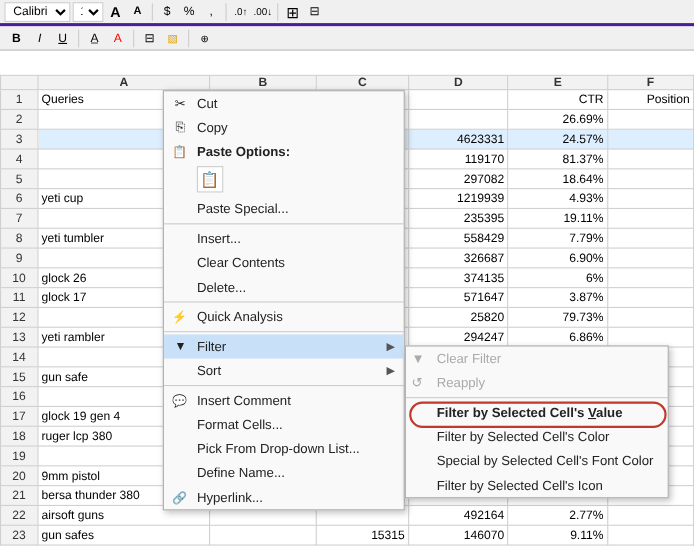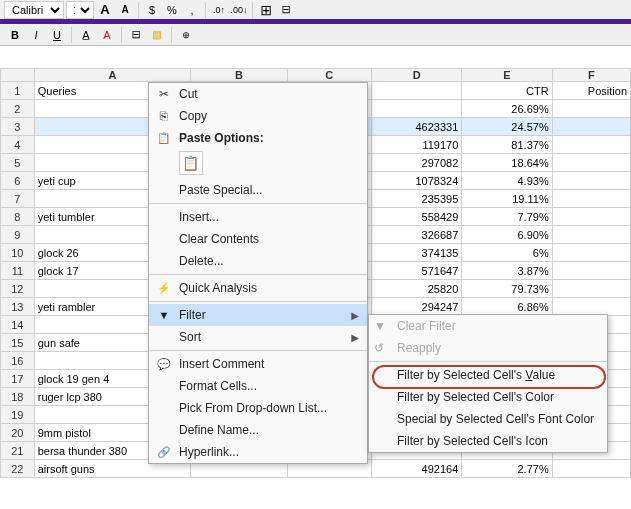--- a/index.html
+++ b/index.html
@@ -21,21 +21,21 @@
       height: 509px;
       background: #fff;
     }
 
     
     .toolbar {
       display: flex;
       align-items: center;
       height: 24px;
       background: #f0f0f0;
-      border-bottom: 5px solid #4c1d95;
+      border-bottom: 3px solid #4c1d95;
       padding: 0 4px;
       gap: 2px;
     }
     .toolbar-font {
       font-size: 11px;
       border: 1px solid #ccc;
       padding: 1px 3px;
       background: white;
     }
     .toolbar-size {
@@ -291,21 +291,21 @@
             <td class="cell text-right"></td>
             <td class="cell text-right">297082</td>
             <td class="cell text-right">18.64%</td>
             <td class="cell text-right"></td>
           </tr>
           <tr>
             <td class="row-header">6</td>
             <td class="cell">yeti cup</td>
             <td class="cell"></td>
             <td class="cell text-right"></td>
-            <td class="cell text-right">1078324</td>
+            <td class="cell text-right">1219939</td>
             <td class="cell text-right">4.93%</td>
             <td class="cell text-right"></td>
           </tr>
           <tr>
             <td class="row-header">7</td>
             <td class="cell"></td>
             <td class="cell"></td>
             <td class="cell text-right"></td>
             <td class="cell text-right">235395</td>
             <td class="cell text-right">19.11%</td>
@@ -437,20 +437,29 @@
             <td class="cell text-right"></td>
             <td class="cell text-right"></td>
           </tr>
           <tr>
             <td class="row-header">22</td>
             <td class="cell">airsoft guns</td>
             <td class="cell"></td>
             <td class="cell text-right"></td>
             <td class="cell text-right">492164</td>
             <td class="cell text-right">2.77%</td>
+            <td class="cell text-right"></td>
+          </tr>
+          <tr>
+            <td class="row-header">23</td>
+            <td class="cell">gun safes</td>
+            <td class="cell"></td>
+            <td class="cell text-right">15315</td>
+            <td class="cell text-right">146070</td>
+            <td class="cell text-right">9.11%</td>
             <td class="cell text-right"></td>
           </tr>
         </tbody>
     </table>
   </div>
 
   <div class="context-menu">
 
     <div class="ctx-item">
       <span class="ctx-icon">✂</span>
@@ -536,21 +545,21 @@
       <span class="sub-icon">▼</span>
       <span>Clear Filter</span>
     </div>
 
     <div class="sub-item disabled">
       <span class="sub-icon">↺</span>
       <span>Reapply</span>
     </div>
     <div class="ctx-separator"></div>
 
-    <div class="sub-item" style="font-weight:400;">
+    <div class="sub-item" style="font-weight:700;">
       <span>Filter by Selected Cell's <u>V</u>alue</span>
     </div>
 
     <div class="sub-item">
       <span>Filter by Selected Cell's Color</span>
     </div>
 
     <div class="sub-item">
       <span>Special by Selected Cell's Font Color</span>
     </div>

